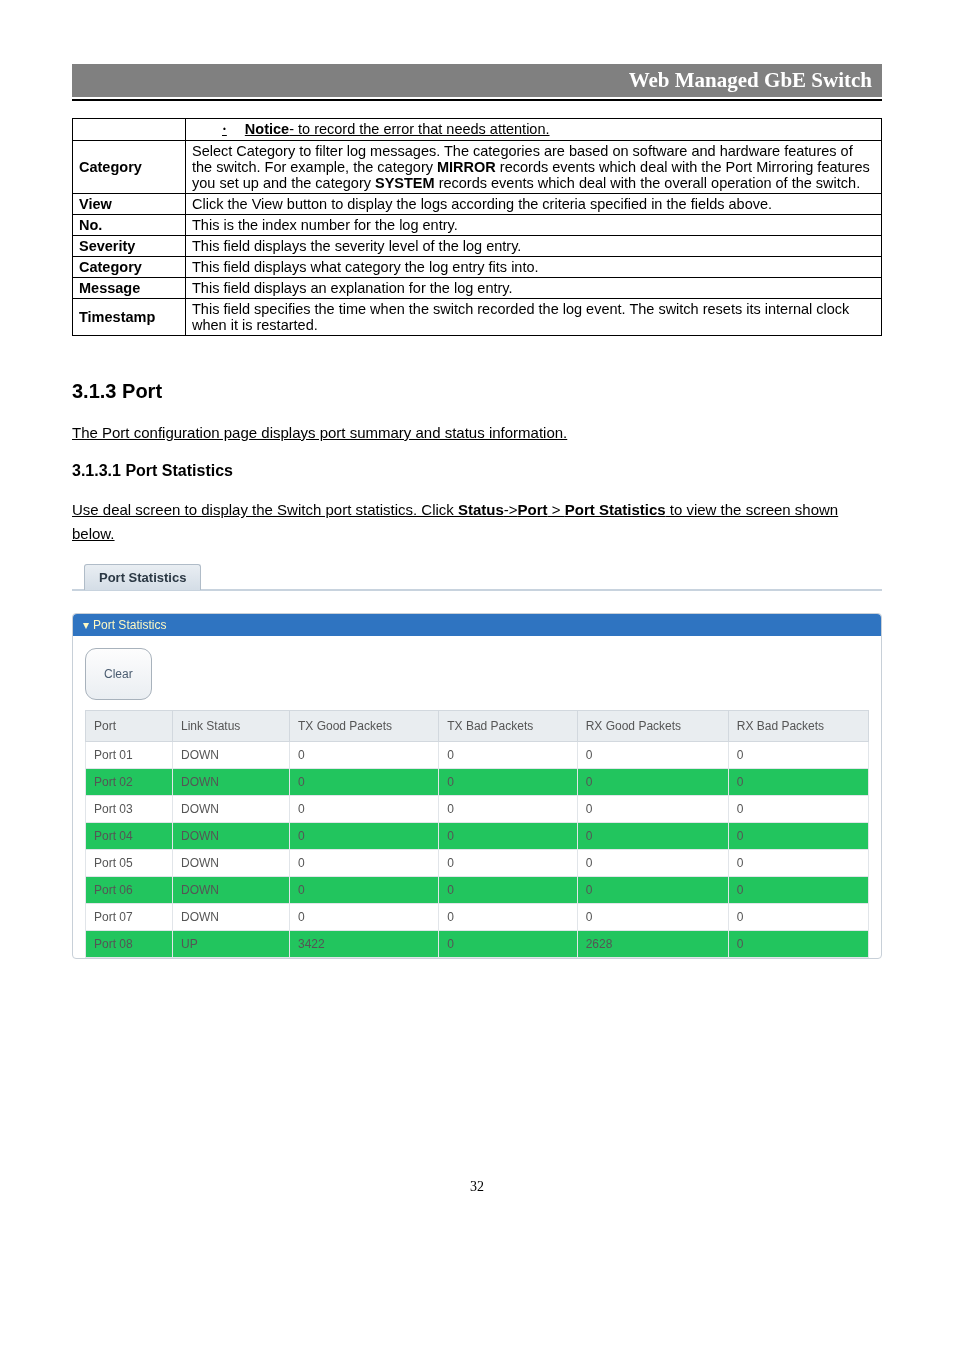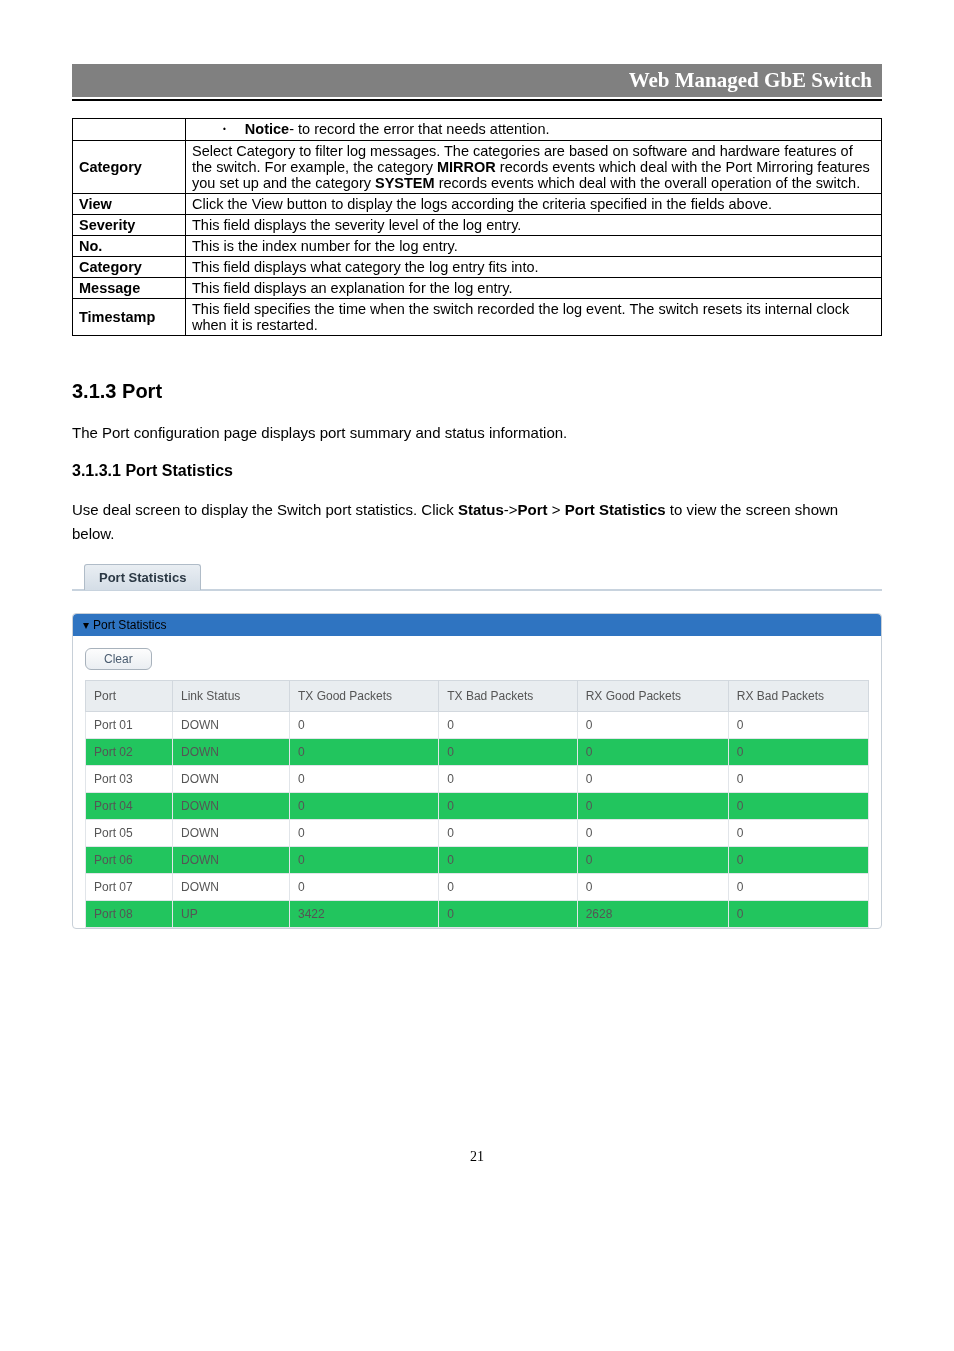--- a/index.html
+++ b/index.html
@@ -52,36 +52,38 @@
     text-align: left;
   }
   table.def-table td.label-cell {
     font-weight: bold;
     white-space: nowrap;
     width: 100px;
     vertical-align: middle;
   }
   .notice-row {
     padding-left: 30px;
+    text-decoration: underline;
   }
   .dot {
     font-family: "Times New Roman", serif;
     font-weight: bold;
     margin-right: 18px;
   }
   h2.section-h {
     font-size: 20px;
     font-weight: bold;
     margin-top: 44px;
     margin-bottom: 18px;
   }
   p.body-text {
     font-size: 15px;
     line-height: 1.55;
     margin: 0 0 18px 0;
+    text-decoration: underline;
   }
   h3.sub-h {
     font-size: 16px;
     font-weight: bold;
     margin: 0 0 18px 0;
   }
   .tab-strip {
     border-bottom: 2px solid #c8d3de;
     margin-top: 8px;
     padding-left: 12px;
@@ -100,35 +102,35 @@
     position: relative;
     top: 1px;
   }
   .panel {
     margin-top: 22px;
     border: 1px solid #c8d0d8;
     border-radius: 4px;
   }
   .panel-head {
     background: #2f74c1;
-    color: #000000;
+    color: #fef9c3;
     font-size: 12px;
     padding: 4px 10px;
     border-top-left-radius: 4px;
     border-top-right-radius: 4px;
   }
   .panel-body {
     padding: 12px 12px 0px 12px;
   }
   .clear-btn {
     display: inline-block;
     background: linear-gradient(#fdfdfd, #eaeef2);
     border: 1px solid #a8b2bc;
-    border-radius: 6px;
-    padding: 3px 18px;
+    border-radius: 11px;
+    padding: 18px 18px;
     font-size: 12px;
     color: #4a5c70;
     margin-bottom: 10px;
     cursor: pointer;
   }
   table.stats-table {
     border-collapse: collapse;
     width: 100%;
     font-size: 12px;
     color: #555;
@@ -179,26 +181,26 @@
       <td class="label-cell">Category</td>
       <td>
         <span>Select Category to filter log messages. The categories are based on software and hardware features of the switch. For example, the category </span><b>MIRROR</b><span> records events which deal with the Port Mirroring features you set up and the category </span><b>SYSTEM</b><span> records events which deal with the overall operation of the switch.</span>
       </td>
     </tr>
     <tr>
       <td class="label-cell">View</td>
       <td>Click the View button to display the logs according the criteria specified in the fields above.</td>
     </tr>
     <tr>
+      <td class="label-cell">No.</td>
+      <td>This is the index number for the log entry.</td>
+    </tr>
+    <tr>
       <td class="label-cell">Severity</td>
       <td>This field displays the severity level of the log entry.</td>
-    </tr>
-    <tr>
-      <td class="label-cell">No.</td>
-      <td>This is the index number for the log entry.</td>
     </tr>
     <tr>
       <td class="label-cell">Category</td>
       <td>This field displays what category the log entry fits into.</td>
     </tr>
     <tr>
       <td class="label-cell">Message</td>
       <td>This field displays an explanation for the log entry.</td>
     </tr>
     <tr>
@@ -300,15 +302,15 @@
               <td>3422</td>
               <td>0</td>
               <td>2628</td>
               <td>0</td>
             </tr>
           </tbody>
       </table>
     </div>
   </div>
 
-  <div class="page-num">21</div>
+  <div class="page-num">32</div>
 
 </div>
 
 </body></html>

